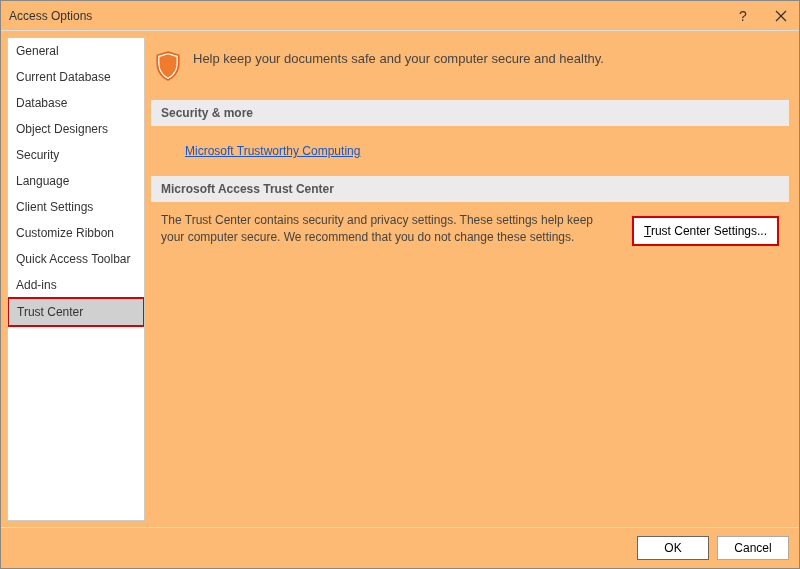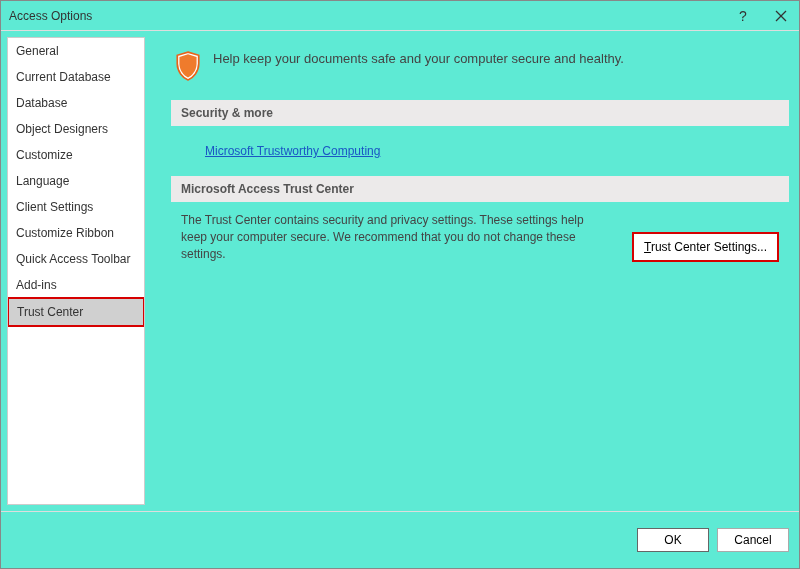--- a/index.html
+++ b/index.html
@@ -11,21 +11,21 @@
       height: 569px;
       overflow: hidden;
       color: #333;
     }
     .window {
       width: 800px;
       height: 569px;
       border: 1px solid #888;
       display: flex;
       flex-direction: column;
-      background: #5eead4;
+      background: #fdba74;
     }
     .titlebar {
       height: 30px;
       display: flex;
       align-items: center;
       padding: 0 8px;
       border-bottom: 1px solid #ddd;
     }
     .titlebar-title {
       flex: 1;
@@ -44,21 +44,21 @@
       align-items: center;
       justify-content: center;
       cursor: pointer;
       font-size: 14px;
       color: #333;
     }
     .body {
       flex: 1;
       display: flex;
       padding: 6px;
-      gap: 20px;
+      gap: 0;
       overflow: hidden;
     }
     .sidebar {
       width: 138px;
       border: 1px solid #ccc;
       background: #fff;
       overflow: hidden;
     }
     .sidebar-item {
       padding: 6px 8px;
@@ -127,21 +127,21 @@
       background: #fff;
       padding: 6px 10px;
       font-size: 12px;
       cursor: pointer;
       white-space: nowrap;
       font-family: inherit;
     }
     .tc-button .ul { text-decoration: underline; }
     .footer {
       border-top: 1px solid #ddd;
-      padding: 16px 10px;
+      padding: 8px 10px;
       display: flex;
       justify-content: flex-end;
       gap: 8px;
     }
     .footer button {
       min-width: 72px;
       height: 24px;
       font-size: 12px;
       font-family: inherit;
       background: #fff;
@@ -168,21 +168,21 @@
       </div>
     </div>
   </div>
 
   <div class="body">
     <div class="sidebar">
       <div class="sidebar-item"><span>General</span></div>
       <div class="sidebar-item"><span>Current Database</span></div>
       <div class="sidebar-item"><span>Database</span></div>
       <div class="sidebar-item"><span>Object Designers</span></div>
-      <div class="sidebar-item"><span>Customize</span></div>
+      <div class="sidebar-item"><span>Security</span></div>
       <div class="sidebar-item"><span>Language</span></div>
       <div class="sidebar-item"><span>Client Settings</span></div>
       <div class="sidebar-item"><span>Customize Ribbon</span></div>
       <div class="sidebar-item"><span>Quick Access Toolbar</span></div>
       <div class="sidebar-item"><span>Add-ins</span></div>
       <div class="sidebar-item selected"><span>Trust Center</span></div>
     </div>
 
     <div class="content">
       <div class="banner">

